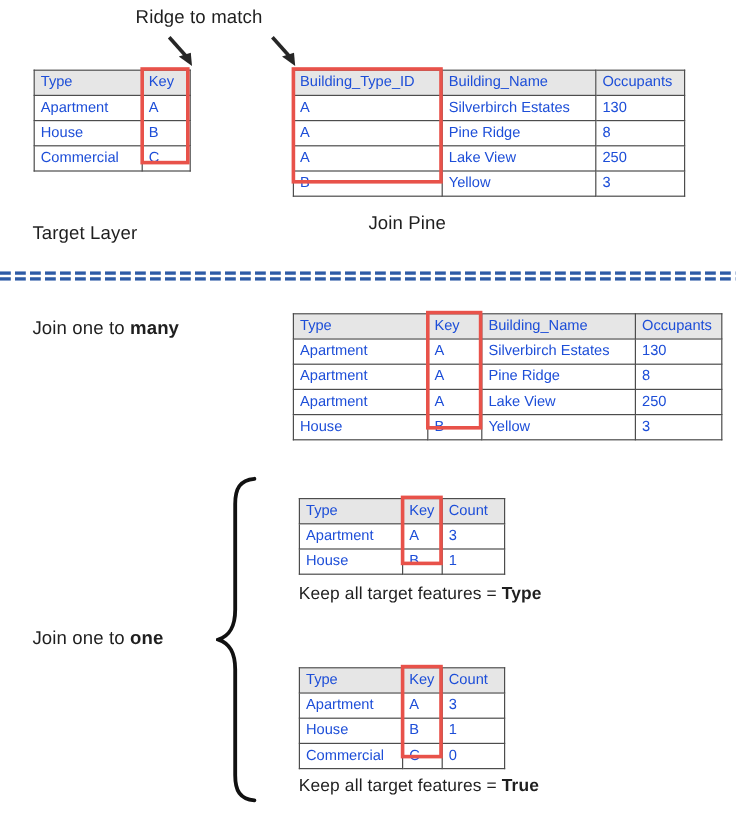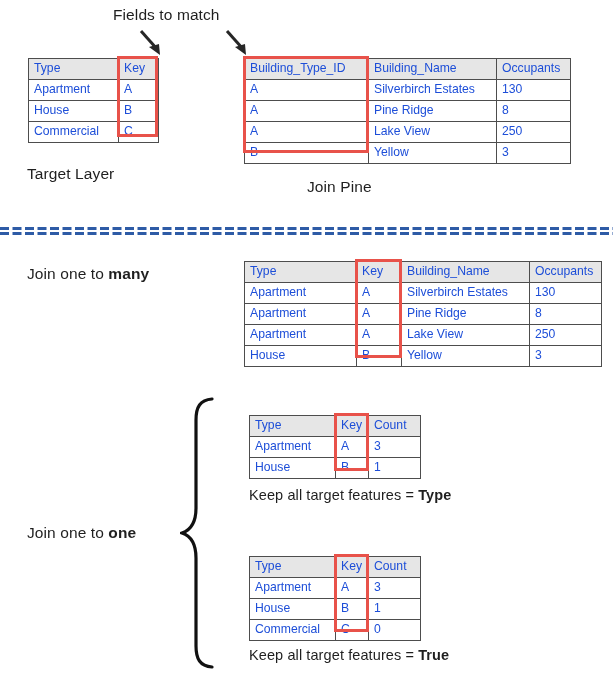--- a/index.html
+++ b/index.html
@@ -72,21 +72,21 @@
   }
 
   
   .brace-svg { display: block; }
 
   .tbl-wrap { position: absolute; }
 </style>
 </head>
 <body>
 
-<div class="abs label label-lg" style="left:113px; top:6px;">Fields to match</div>
+<div class="abs label label-lg" style="left:113px; top:6px;">Ridge to match</div>
 
 <div class="abs" style="left:138px; top:29px;">
   <svg class="arrow-svg" width="30" height="30" viewBox="0 0 30 30">
     <line x1="3" y1="2" x2="19" y2="20" stroke="#262626" stroke-width="3"></line>
     <polygon points="22,26 11,18 21,15" fill="#262626"></polygon>
   </svg>
 </div>
 
 <div class="abs" style="left:224px; top:29px;">
   <svg class="arrow-svg" width="30" height="30" viewBox="0 0 30 30">
@@ -158,21 +158,21 @@
       <tr>
         <td>B</td>
         <td>Yellow</td>
         <td>3</td>
       </tr>
     </tbody>
   </table>
 </div>
 <div class="keybox" style="left:243px; top:56px; width:126px; height:97px;"></div>
 
-<div class="abs label label-lg" style="left:27px; top:165px;">Target Layer</div>
+<div class="abs label label-lg" style="left:27px; top:186px;">Target Layer</div>
 <div class="abs label label-lg" style="left:307px; top:178px;">Join Pine</div>
 
 <div class="divider" style="top:221px;">
   <svg width="613" height="8" viewBox="0 0 613 8">
     <line x1="0" y1="1.5" x2="613" y2="1.5" stroke="#2e5ba6" stroke-width="3" stroke-dasharray="9 3.5"></line>
     <line x1="0" y1="6.5" x2="613" y2="6.5" stroke="#2e5ba6" stroke-width="3" stroke-dasharray="9 3.5"></line>
   </svg>
 </div>
 
 <div class="abs label label-lg" style="left:27px; top:265px;">

